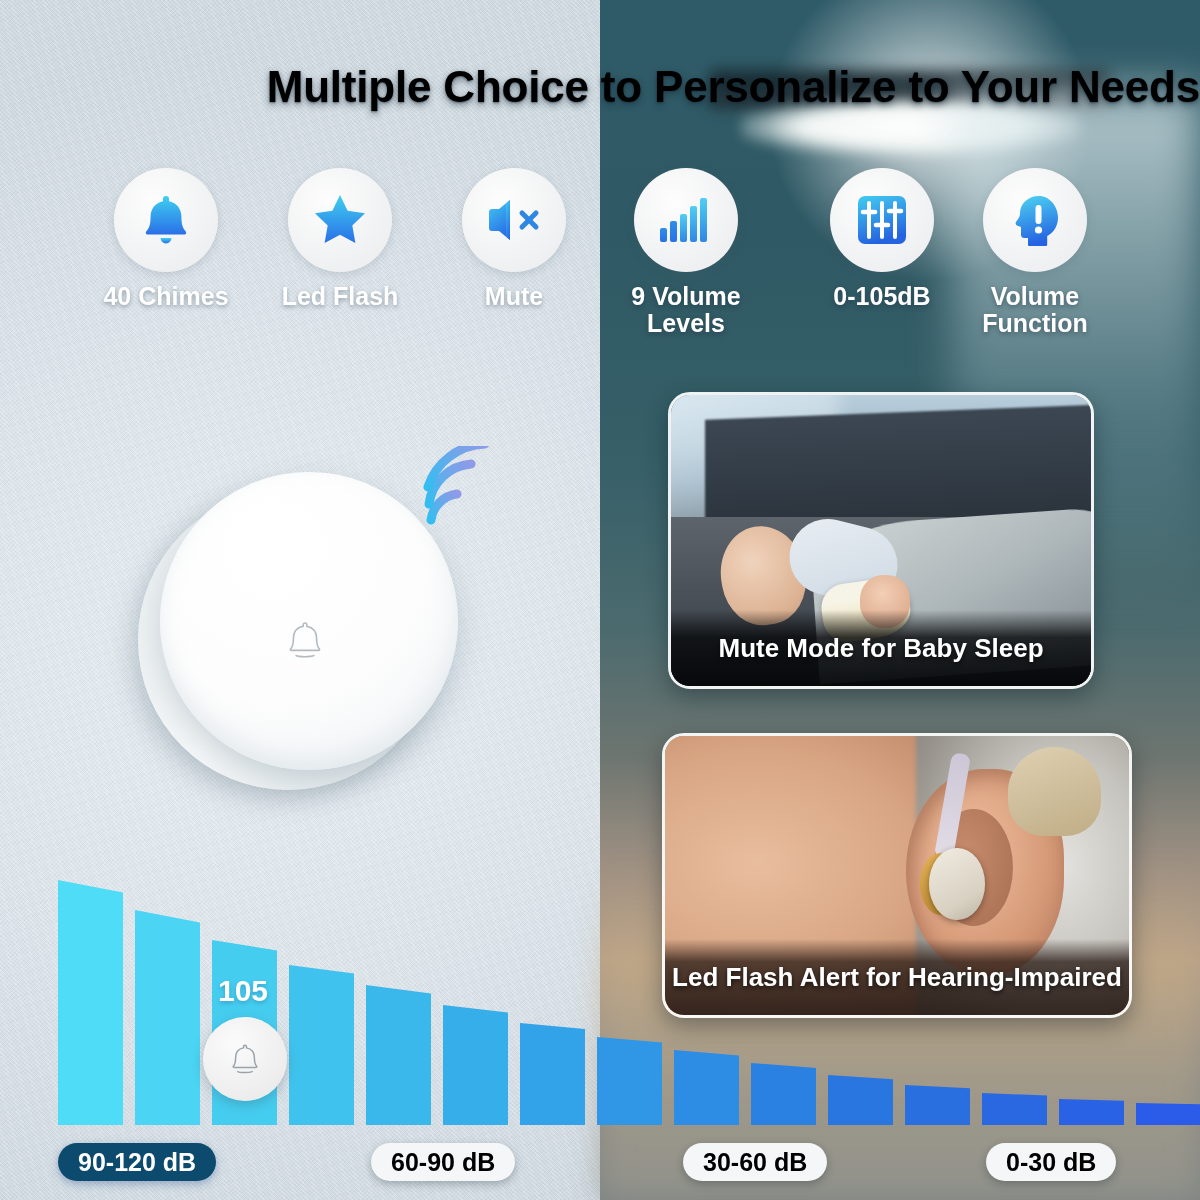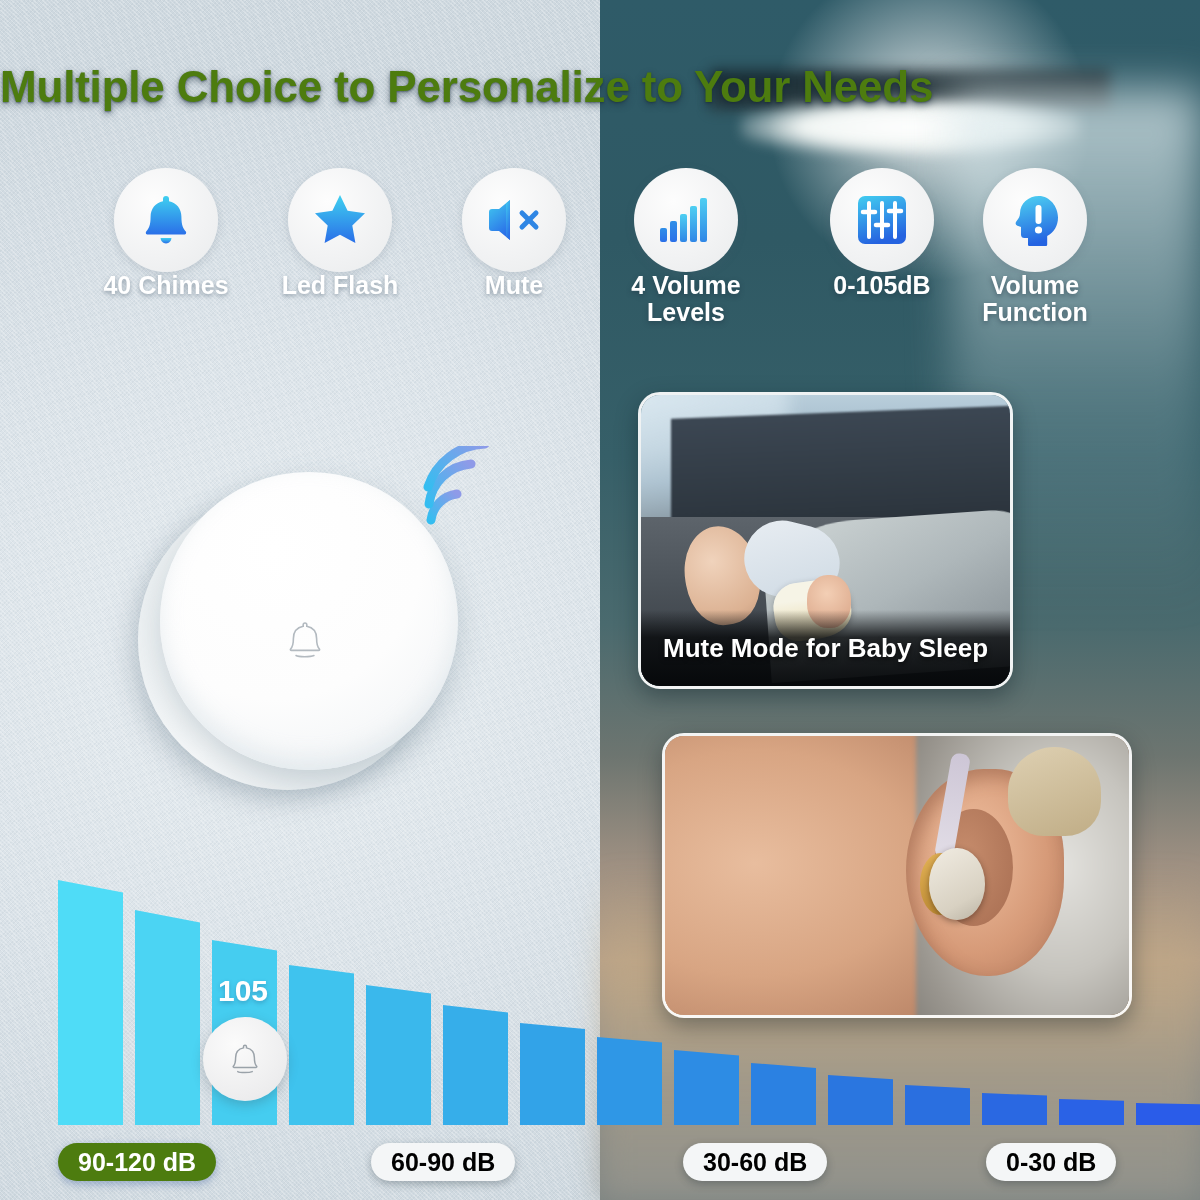--- a/index.html
+++ b/index.html
@@ -45,36 +45,36 @@
     background:linear-gradient(180deg,#14232a,#28363c); filter:blur(7px); opacity:.85;
   }
   .panel-right .floor-glow{
     position:absolute; left:0; bottom:0; width:600px; height:330px;
     background:linear-gradient(180deg, rgba(190,165,130,0) 0%, rgba(198,172,134,.55) 35%, rgba(150,150,143,.75) 100%);
     filter:blur(14px);
   }
 
   
   .title {
-    position:absolute; top:62px; left:0; width:1200px; text-align:left;
-    font-size:44px; font-weight:bold; color:#4d7c0f; letter-spacing:-.2px;
+    position:absolute; top:62px; left:0; width:1200px; text-align:right;
+    font-size:44px; font-weight:bold; color:#000000; letter-spacing:-.2px;
     text-shadow:0 3px 7px rgba(25,45,60,.55), 0 1px 2px rgba(20,40,55,.5);
     white-space:nowrap;
   }
 
   
   .feature { position:absolute; width:160px; text-align:center; }
   .feature .disc {
     width:104px; height:104px; border-radius:50%; margin:0 auto;
     background:radial-gradient(circle at 38% 32%, #fdfdfd 0%, #f1f2f3 60%, #e9ebec 100%);
     box-shadow:0 3px 10px rgba(70,90,105,.18);
     display:flex; align-items:center; justify-content:center;
   }
   .feature .flabel {
-    font-size:25px; font-weight:bold; color:#ffffff; line-height:1.06;
+    margin-top:11px; font-size:25px; font-weight:bold; color:#ffffff; line-height:1.06;
     text-shadow:0 2px 5px rgba(30,50,65,.5);
   }
   .feature.left-f .flabel { text-shadow:0 2px 4px rgba(120,135,148,.75); }
 
   #feat-chimes   { left:86px;  top:168px; }
   #feat-flash    { left:260px; top:168px; }
   #feat-mute     { left:434px; top:168px; }
   #feat-volume   { left:606px; top:168px; }
   #feat-db       { left:802px; top:168px; }
   #feat-memory   { left:955px; top:168px; }
@@ -93,21 +93,21 @@
   }
   .bell-device .glyph { position:absolute; left:146px; top:146px; }
   .wifi-arcs { position:absolute; left:415px; top:446px; width:90px; height:86px; }
 
   
   .photo-card {
     position:absolute; border-radius:22px; overflow:hidden;
     border:3px solid rgba(255,255,255,.92);
     box-shadow:0 8px 22px rgba(10,25,35,.38);
   }
-  #card-baby   { left:638px; top:392px; width:375px; height:297px;padding-left:8px; }
+  #card-baby   { left:668px; top:392px; width:426px; height:297px;padding-left:8px; }
   #card-hearing{ left:662px; top:733px; width:470px; height:285px; }
   .photo-card .caption {
     position:absolute; left:0; right:0; bottom:0; height:76px;
     display:flex; align-items:center; justify-content:center;
     font-size:26px; font-weight:bold; color:#fff; text-align:center;
     text-shadow:0 2px 5px rgba(0,0,0,.7);
   }
   #card-baby .caption{ background:linear-gradient(180deg, rgba(8,10,12,.0), rgba(8,10,12,.82) 36%, rgba(4,6,8,.95)); }
   #card-hearing .caption{ background:linear-gradient(180deg, rgba(42,28,22,.0), rgba(45,30,24,.78) 30%, rgba(38,25,20,.9)); }
   .scene { position:absolute; inset:0; }
@@ -167,21 +167,21 @@
     border-radius:52% 52% 40% 40%; background:linear-gradient(160deg,#ded0b2,#c0ad86);
     filter:blur(.4px); }
 
   
   .bars-layer { position:absolute; left:0; top:0; width:1200px; height:1200px; }
   .db-pill {
     position:absolute; height:38px; border-radius:19px;
     display:flex; align-items:center; justify-content:center;
     font-size:25px; font-weight:bold; white-space:nowrap; padding:0 20px;
   }
-  .db-pill.filled { background:#4d7c0f; color:#ffffff; box-shadow:0 3px 8px rgba(30,70,140,.35); }
+  .db-pill.filled { background:#0c4a6e; color:#ffffff; box-shadow:0 3px 8px rgba(30,70,140,.35); }
   .db-pill.ghost  { background:#f4f6f7; color:#000000; box-shadow:0 3px 9px rgba(20,35,45,.3); }
 
   .badge-105 {
     position:absolute; left:218px; top:974px; font-size:30px; font-weight:bold;
     color:#ffffff; text-shadow:0 2px 4px rgba(40,110,150,.45);
   }
   .bell-marker {
     position:absolute; left:203px; top:1017px; width:84px; height:84px; border-radius:50%;
     background:radial-gradient(circle at 38% 32%, #fbfbfb, #ededee 70%, #e4e6e7 100%);
     box-shadow:0 4px 12px rgba(60,85,100,.3);
@@ -267,21 +267,21 @@
               <stop offset="100%" stop-color="#2f86e6"></stop>
             </linearGradient>
           </defs>
         <rect x="2" y="32" width="7" height="14" rx="2" fill="url(#gB1)"></rect>
         <rect x="12" y="25" width="7" height="21" rx="2" fill="url(#gB1)"></rect>
         <rect x="22" y="18" width="7" height="28" rx="2" fill="url(#gB2)"></rect>
         <rect x="32" y="10" width="7" height="36" rx="2" fill="url(#gB2)"></rect>
         <rect x="42" y="2" width="7" height="44" rx="2" fill="url(#gB2)"></rect>
       </svg>
     </div>
-    <div class="flabel">4 Volume Levels</div>
+    <div class="flabel">9 Volume Levels</div>
   </div>
 
   <div class="feature" id="feat-db">
     <div class="disc">
       <svg width="52" height="52" viewBox="0 0 52 52">
         <defs>
             <linearGradient id="gEq" x1="0" y1="0" x2="0.3" y2="1">
           <stop offset="0%" stop-color="#42cdf0"></stop>
               <stop offset="100%" stop-color="#2563e0"></stop>
             </linearGradient>
@@ -366,20 +366,21 @@
       <div class="ear-bg"></div>
       <div class="ear-skin"></div>
       <div class="ear-hair"></div>
       <div class="ear-outer"></div>
       <div class="ear-inner"></div>
       <div class="aid-hook"></div>
       <div class="aid-tube"></div>
       <div class="aid-gold"></div>
       <div class="aid-body"></div>
     </div>
+    <div class="caption">Led Flash Alert for Hearing-Impaired</div>
   </div>
 
   <svg class="bars-layer" id="bars-svg">
       <polygon points="58,880 123,892.6 123,1125 58,1125" fill="#4fdcf7"></polygon>
       <polygon points="135,910 200,922.6 200,1125 135,1125" fill="#4bd4f3"></polygon>
       <polygon points="212,940 277,950.5 277,1125 212,1125" fill="#45cdf0"></polygon>
       <polygon points="289,965 354,973.4 354,1125 289,1125" fill="#3fc3ee"></polygon>
       <polygon points="366,985 431,993.4 431,1125 366,1125" fill="#3ab8ec"></polygon>
       <polygon points="443,1005 508,1012.56 508,1125 443,1125" fill="#36aeea"></polygon>
       <polygon points="520,1023 585,1028.88 585,1125 520,1125" fill="#32a3e8"></polygon>

